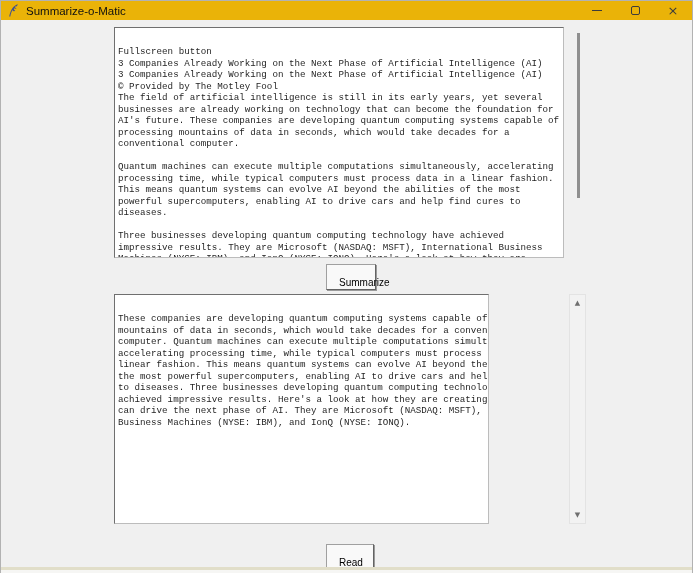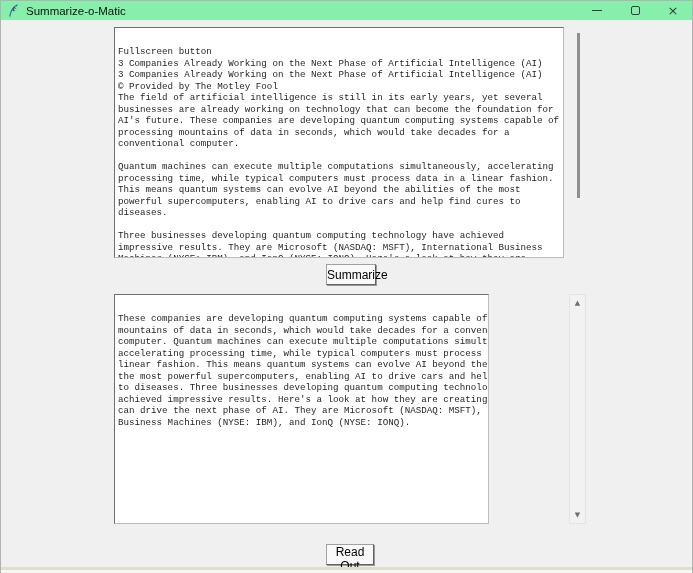--- a/index.html
+++ b/index.html
@@ -6,21 +6,21 @@
   .window {
     position:relative; width:693px; height:573px;
     background:#f0f0f0; box-sizing:border-box;
     border:1px solid #b2b2b2; border-bottom:none;
     font-family:"Liberation Sans", sans-serif;
     overflow:hidden;
   }
   
   .titlebar {
     position:absolute; left:0; top:0; right:0; height:19px;
-    background:#86efac; display:flex; align-items:center;
+    background:#eab308; display:flex; align-items:center;
   }
   .app-icon { margin-left:7px; width:11px; height:13px; display:inline-flex; }
   .title { margin-left:7px; font-size:11.5px; color:#101010; }
   .win-controls { position:absolute; right:0; top:0; height:19px; display:flex; }
   .win-btn { width:38px; height:19px; display:flex; align-items:center; justify-content:center; cursor:default; }
   .glyph-min { width:10px; height:1px; background:#3c3c3c; display:block; }
   .glyph-max { width:9px; height:9px; border:1px solid #3c3c3c; box-sizing:border-box; border-radius:2px; display:block; }
   .glyph-close { font-size:13px; color:#3c3c3c; line-height:1; font-family:"DejaVu Sans", sans-serif; }
   
   .textfield {
@@ -47,22 +47,22 @@
     font-size:7px; color:#6f6f6f; line-height:8px;
     font-family:"DejaVu Sans", sans-serif;
   }
   .scroll-arrow.up   { top:4px; }
   .scroll-arrow.down { bottom:4px; }
   
   button.push {
     position:absolute; background:#f9f9f9;
     border:1px solid #a0a0a0; border-right-color:#636363; border-bottom-color:#636363;
     box-shadow:1px 1px 0 #9a9a9a;
-    font-family:"Liberation Sans", sans-serif; font-size:12px; color:#000;
-    padding:0; cursor:default;
+    font-family:"Liberation Sans", sans-serif; font-size:10px; color:#000;
+    padding:12px; cursor:default;
   }
   #summarize-btn { left:325px; top:263px; width:50px; height:21px; }
   #readout-btn   { left:325px; top:543px; width:48px; height:21px; }
   
   .bottom-strip { position:absolute; left:0; top:566px; width:693px; height:3px; background:#e1dec9; }
   .below-strip  { position:absolute; left:0; top:569px; width:693px; height:4px; background:#f6f6f4; }
 </style>
 </head>
 <body>
 

